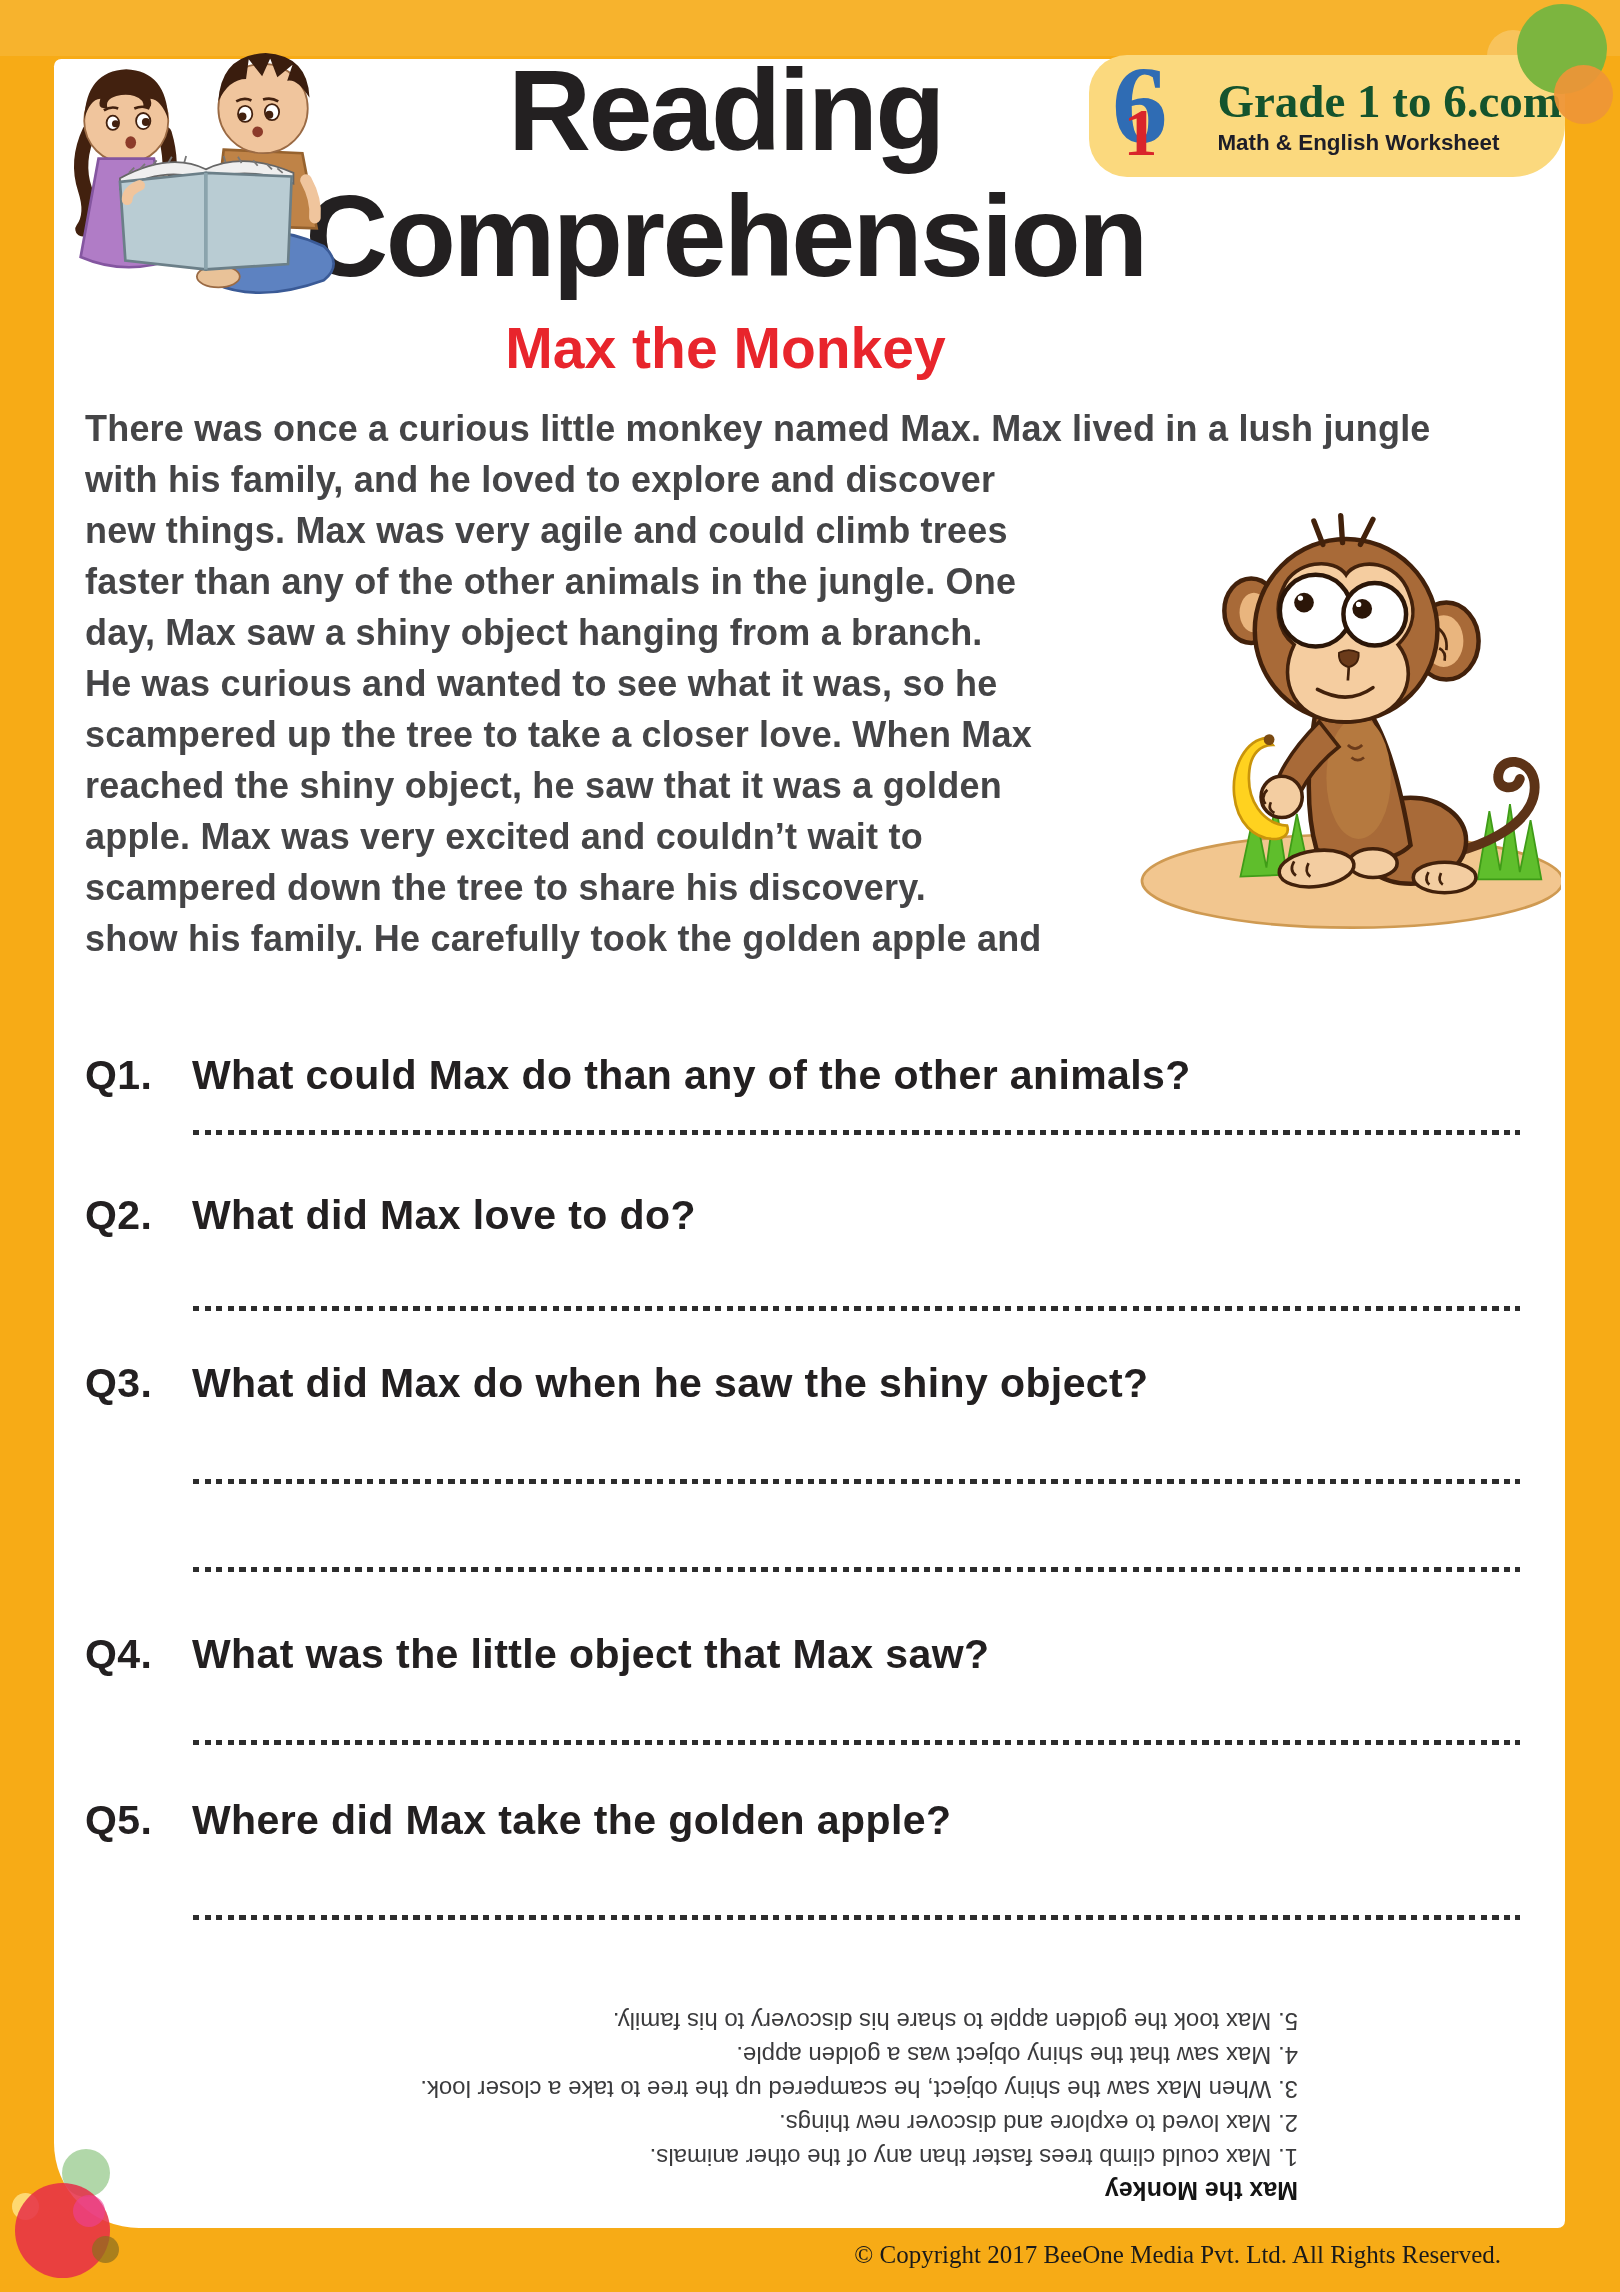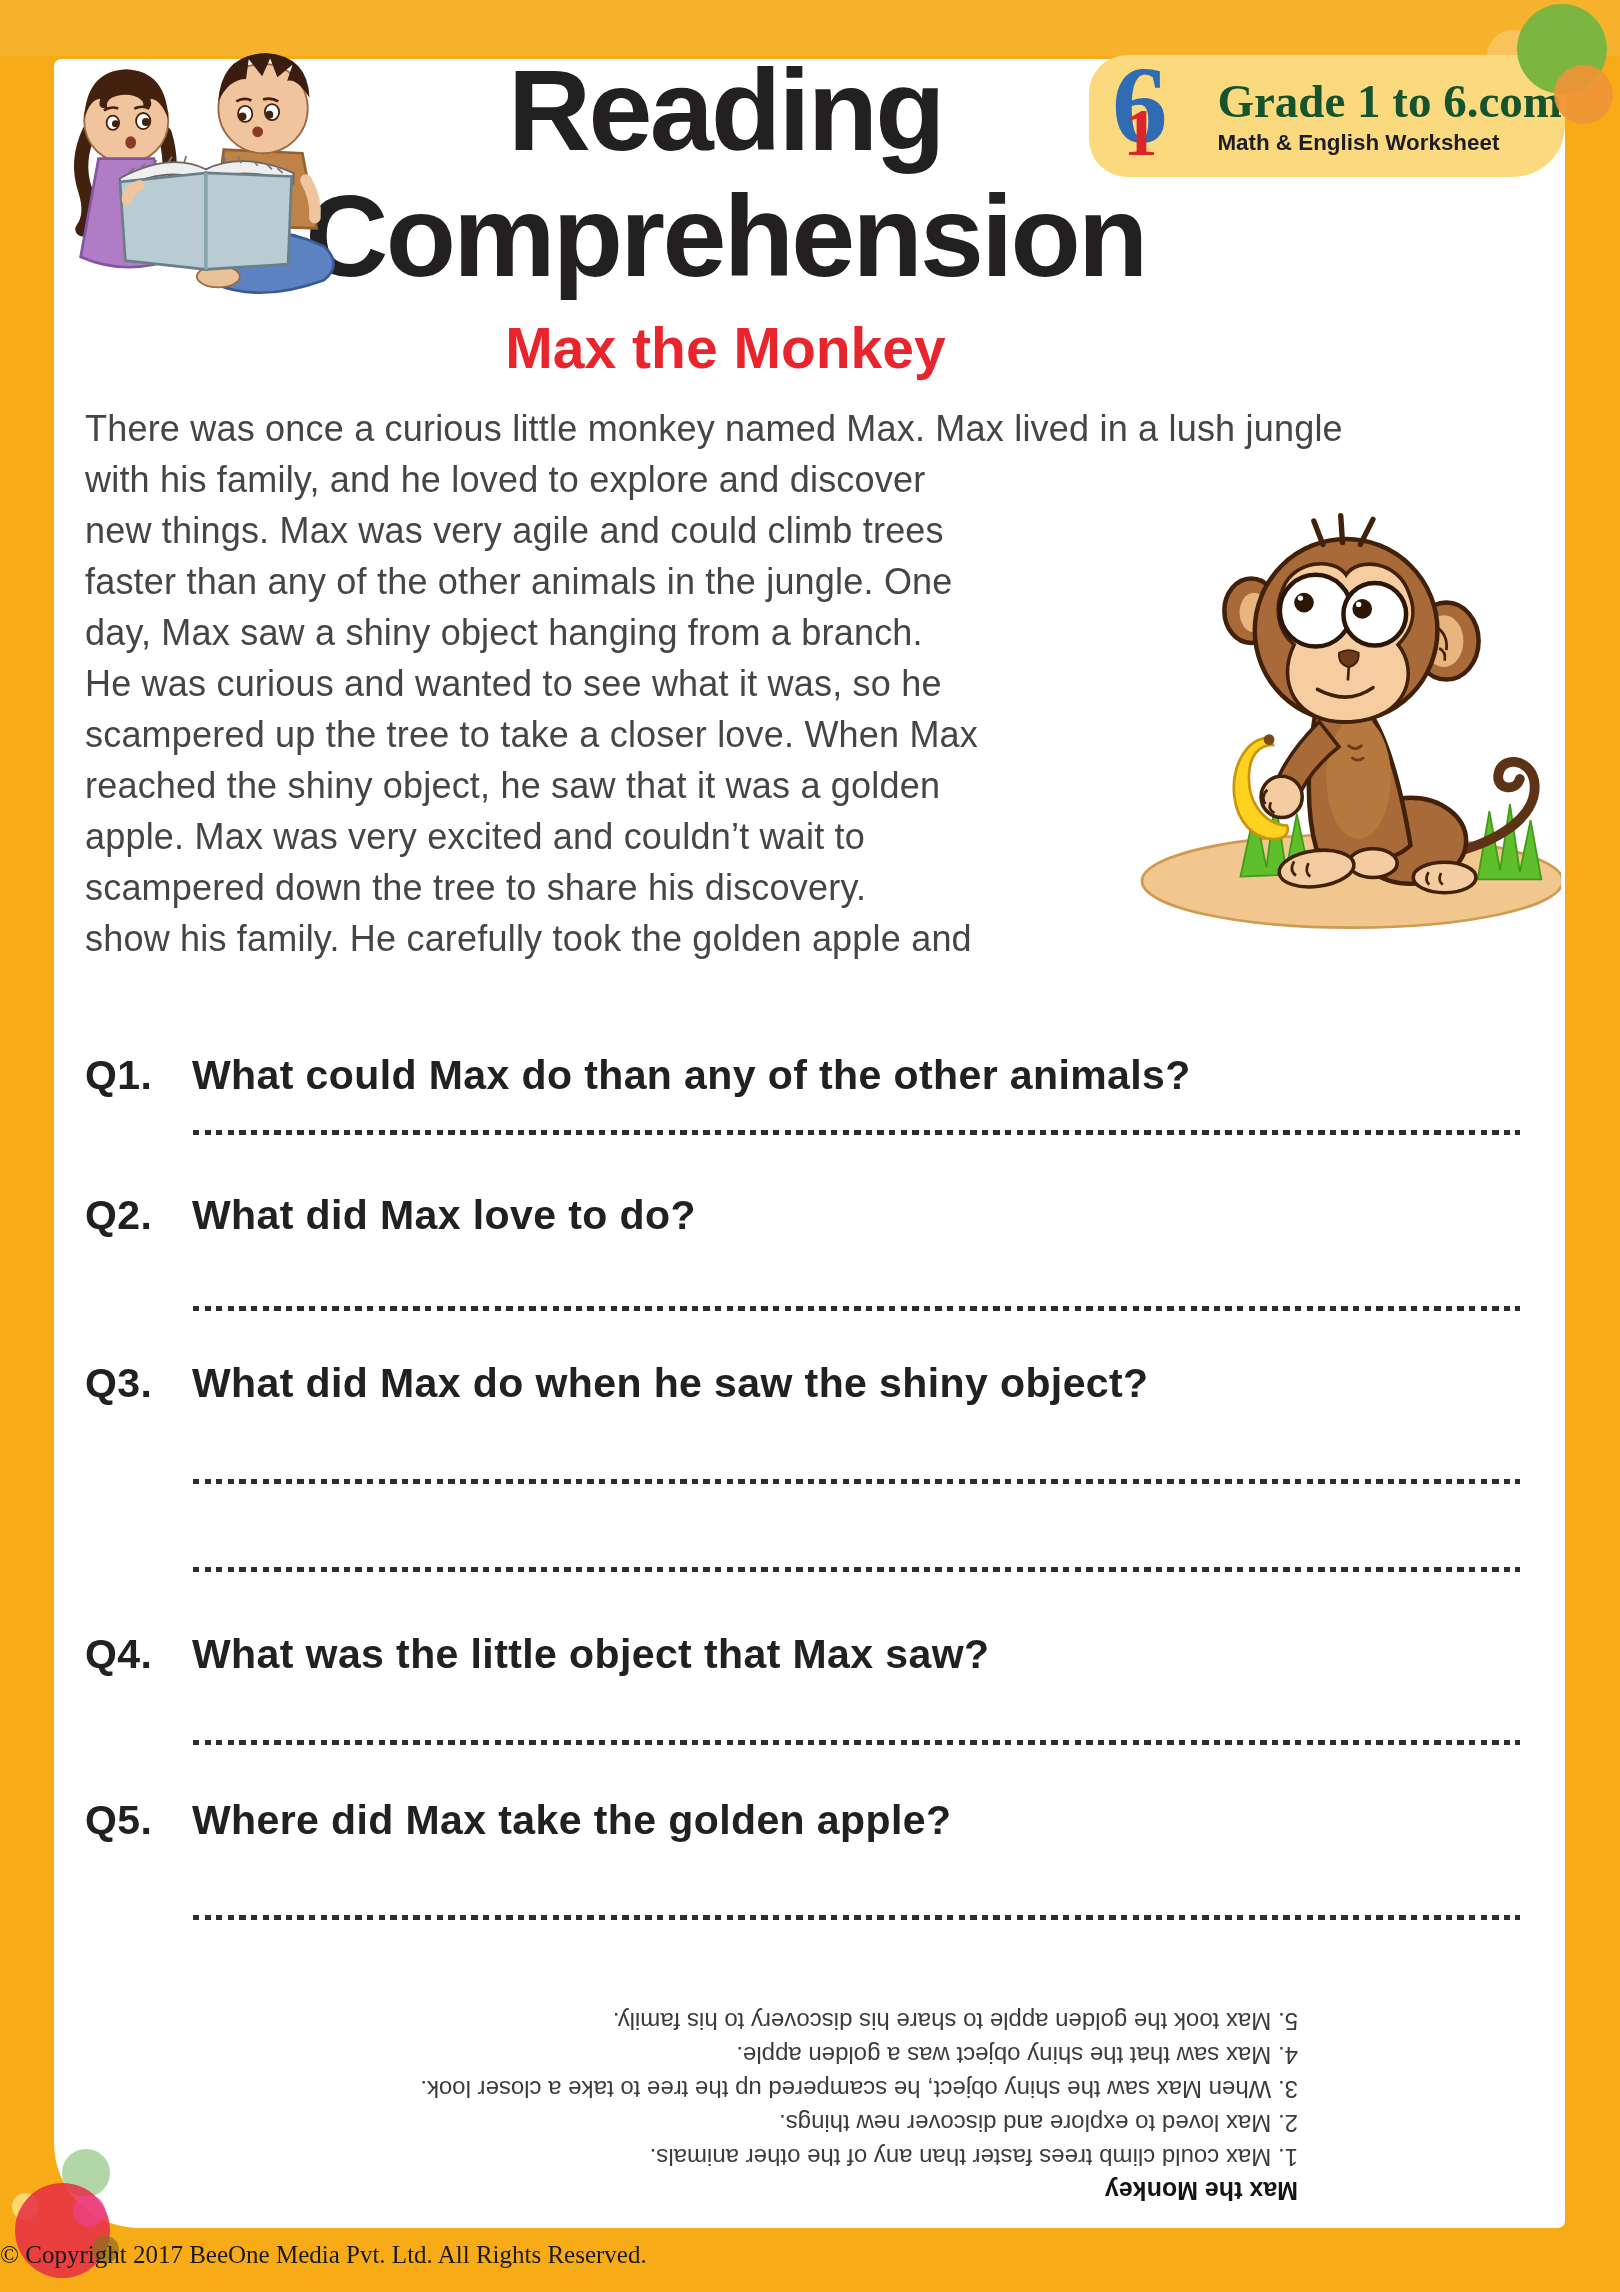--- a/index.html
+++ b/index.html
@@ -66,21 +66,21 @@
     font-weight:bold;color:#232021;
     font-size:115px;line-height:1.10;letter-spacing:-2.7px;
   }
   
   .story-title{
     position:absolute;left:179px;top:256px;width:985px;
     text-align:center;
     font-weight:bold;color:#E8252C;font-size:57px;letter-spacing:0px;
   }
   
-  .passage{position:absolute;left:31px;top:344px;width:1478px;}
+  .passage{position:absolute;left:31px;top:344px;width:1478px;font-weight:bold;}
   .passage-line{
     font-size:36px;color:#454547;line-height:51px;white-space:nowrap;
     letter-spacing:0.2px;
   }
   
   .monkey{position:absolute;left:1079px;top:446px;width:428px;height:428px;z-index:2;}
   
   .q{position:absolute;left:31px;display:flex;font-weight:bold;color:#232021;font-size:41px;letter-spacing:0.4px;margin-top:8px;}
   .qlabel{width:107px;flex:none;}
   .q1{top:985px;}
@@ -101,21 +101,21 @@
   
   .answer-key{
     position:absolute;left:268px;top:1945px;width:976px;
     transform:rotate(180deg);
     font-size:24px;color:#3b3b3d;line-height:34px;
     text-align:left;white-space:nowrap;
   }
   .ak-title{font-weight:bold;color:#141414;font-size:25px;}
   
   .copyright{
-    position:absolute;left:0;top:2241px;width:1501px;text-align:left;
+    position:absolute;left:0;top:2241px;width:1501px;text-align:right;
     font-family:"Liberation Serif",serif;font-size:25px;color:#1a1a1a;z-index:6;
   }
 </style>
 </head>
 <body>
 
 <div class="page">
   <div class="top-strip"></div>
 
   <div class="sheet">

